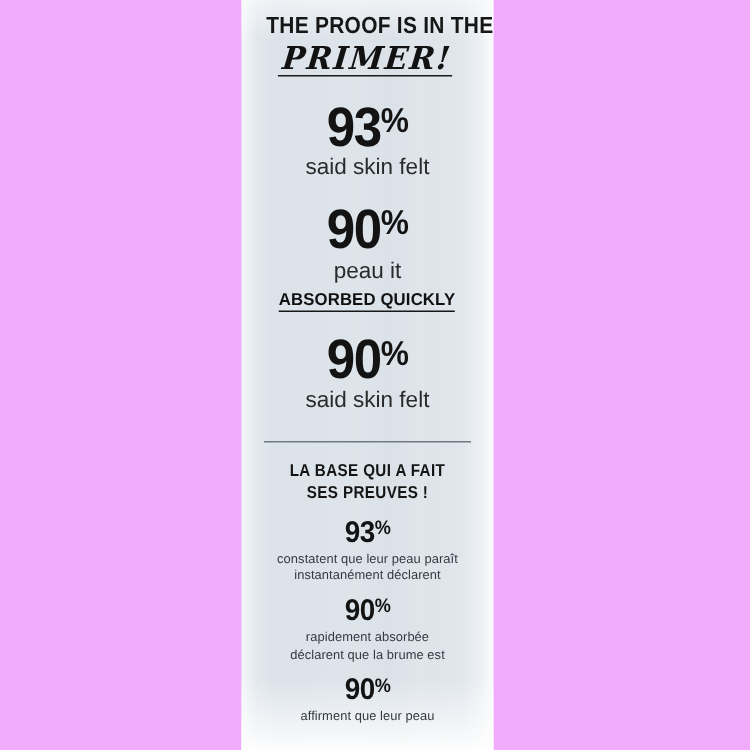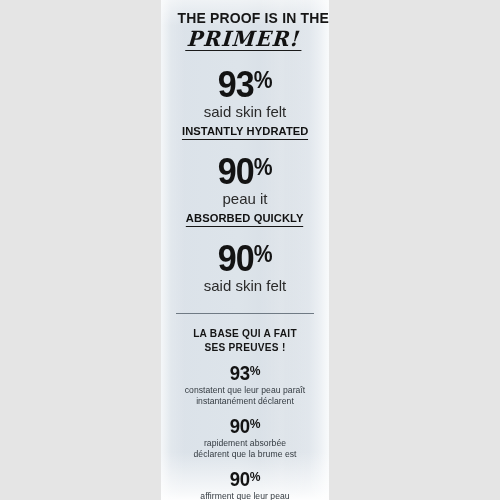--- a/index.html
+++ b/index.html
@@ -9,21 +9,21 @@
     height: 500px;
     background: #ffffff;
     font-family: "Liberation Sans", sans-serif;
     overflow: hidden;
   }
 
   #stage {
     position: relative;
     width: 500px;
     height: 500px;
-    background: #e5e5e5;
+    background: #f0abfc;
   }
 
   
   #panel {
     position: absolute;
     left: 161px;
     top: 0px;
     width: 168px;
     height: 500px;
     background:
@@ -197,23 +197,20 @@
 
       <div class="headline">THE PROOF IS IN THE</div>
 
       <div class="script-wrap">
         <span class="script">PRIMER!</span>
       </div>
 
       <div class="stat first">
         <span class="pct"><span>93</span><span class="sym">%</span></span>
         <div class="said">said skin felt</div>
-        <div class="claim-wrap">
-          <span class="claim">INSTANTLY HYDRATED</span>
-        </div>
       </div>
 
       <div class="stat">
         <span class="pct"><span>90</span><span class="sym">%</span></span>
         <div class="said">peau it</div>
         <div class="claim-wrap">
           <span class="claim">ABSORBED QUICKLY</span>
         </div>
       </div>
 

